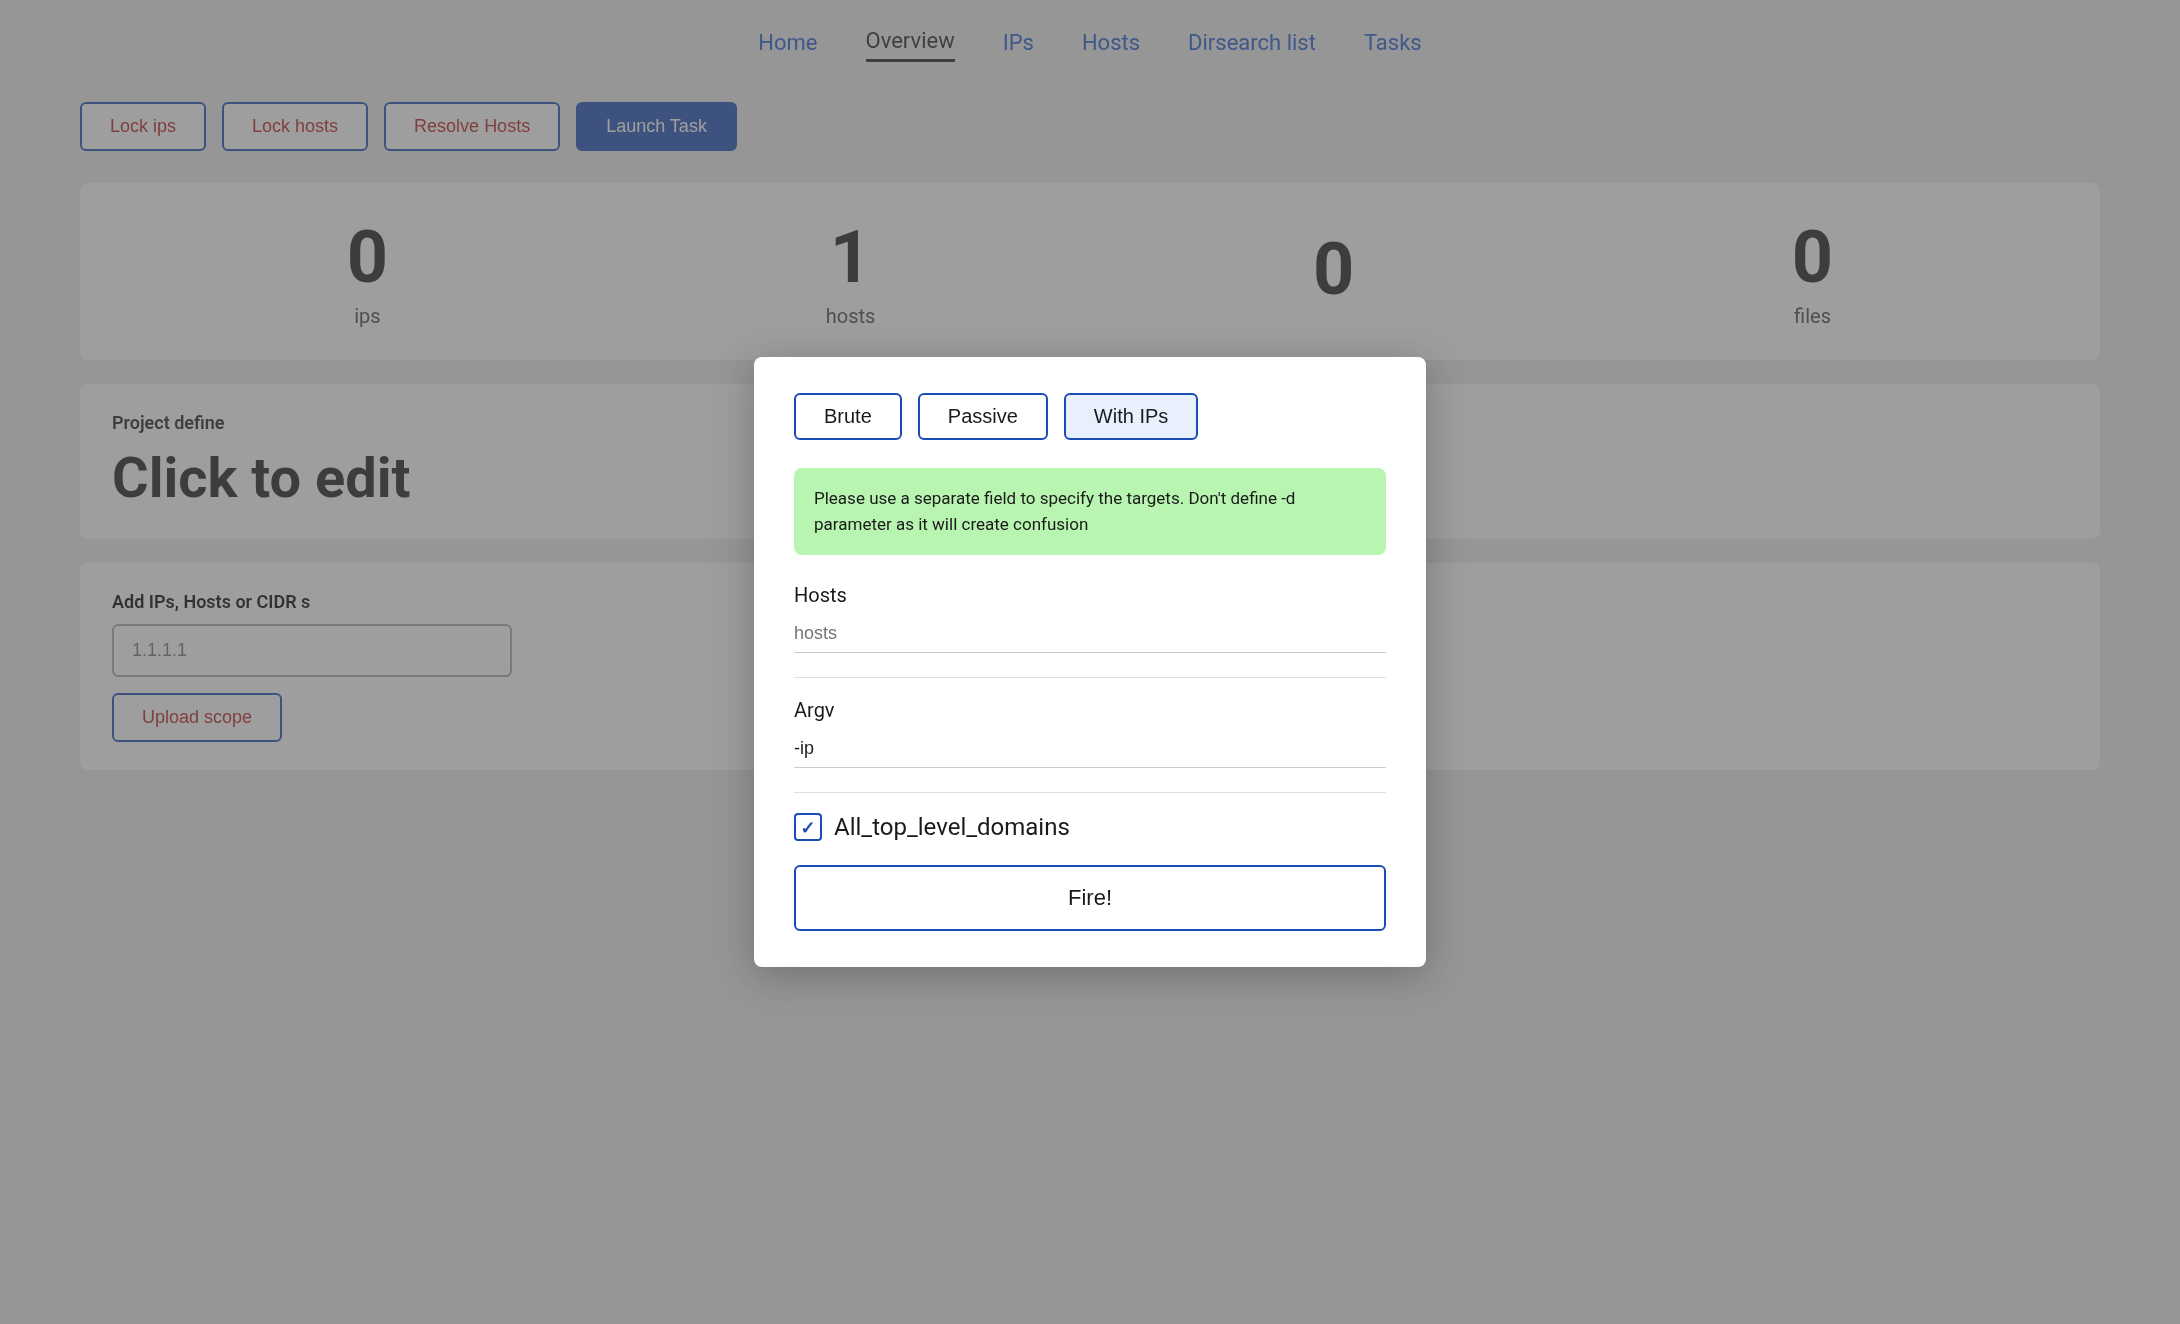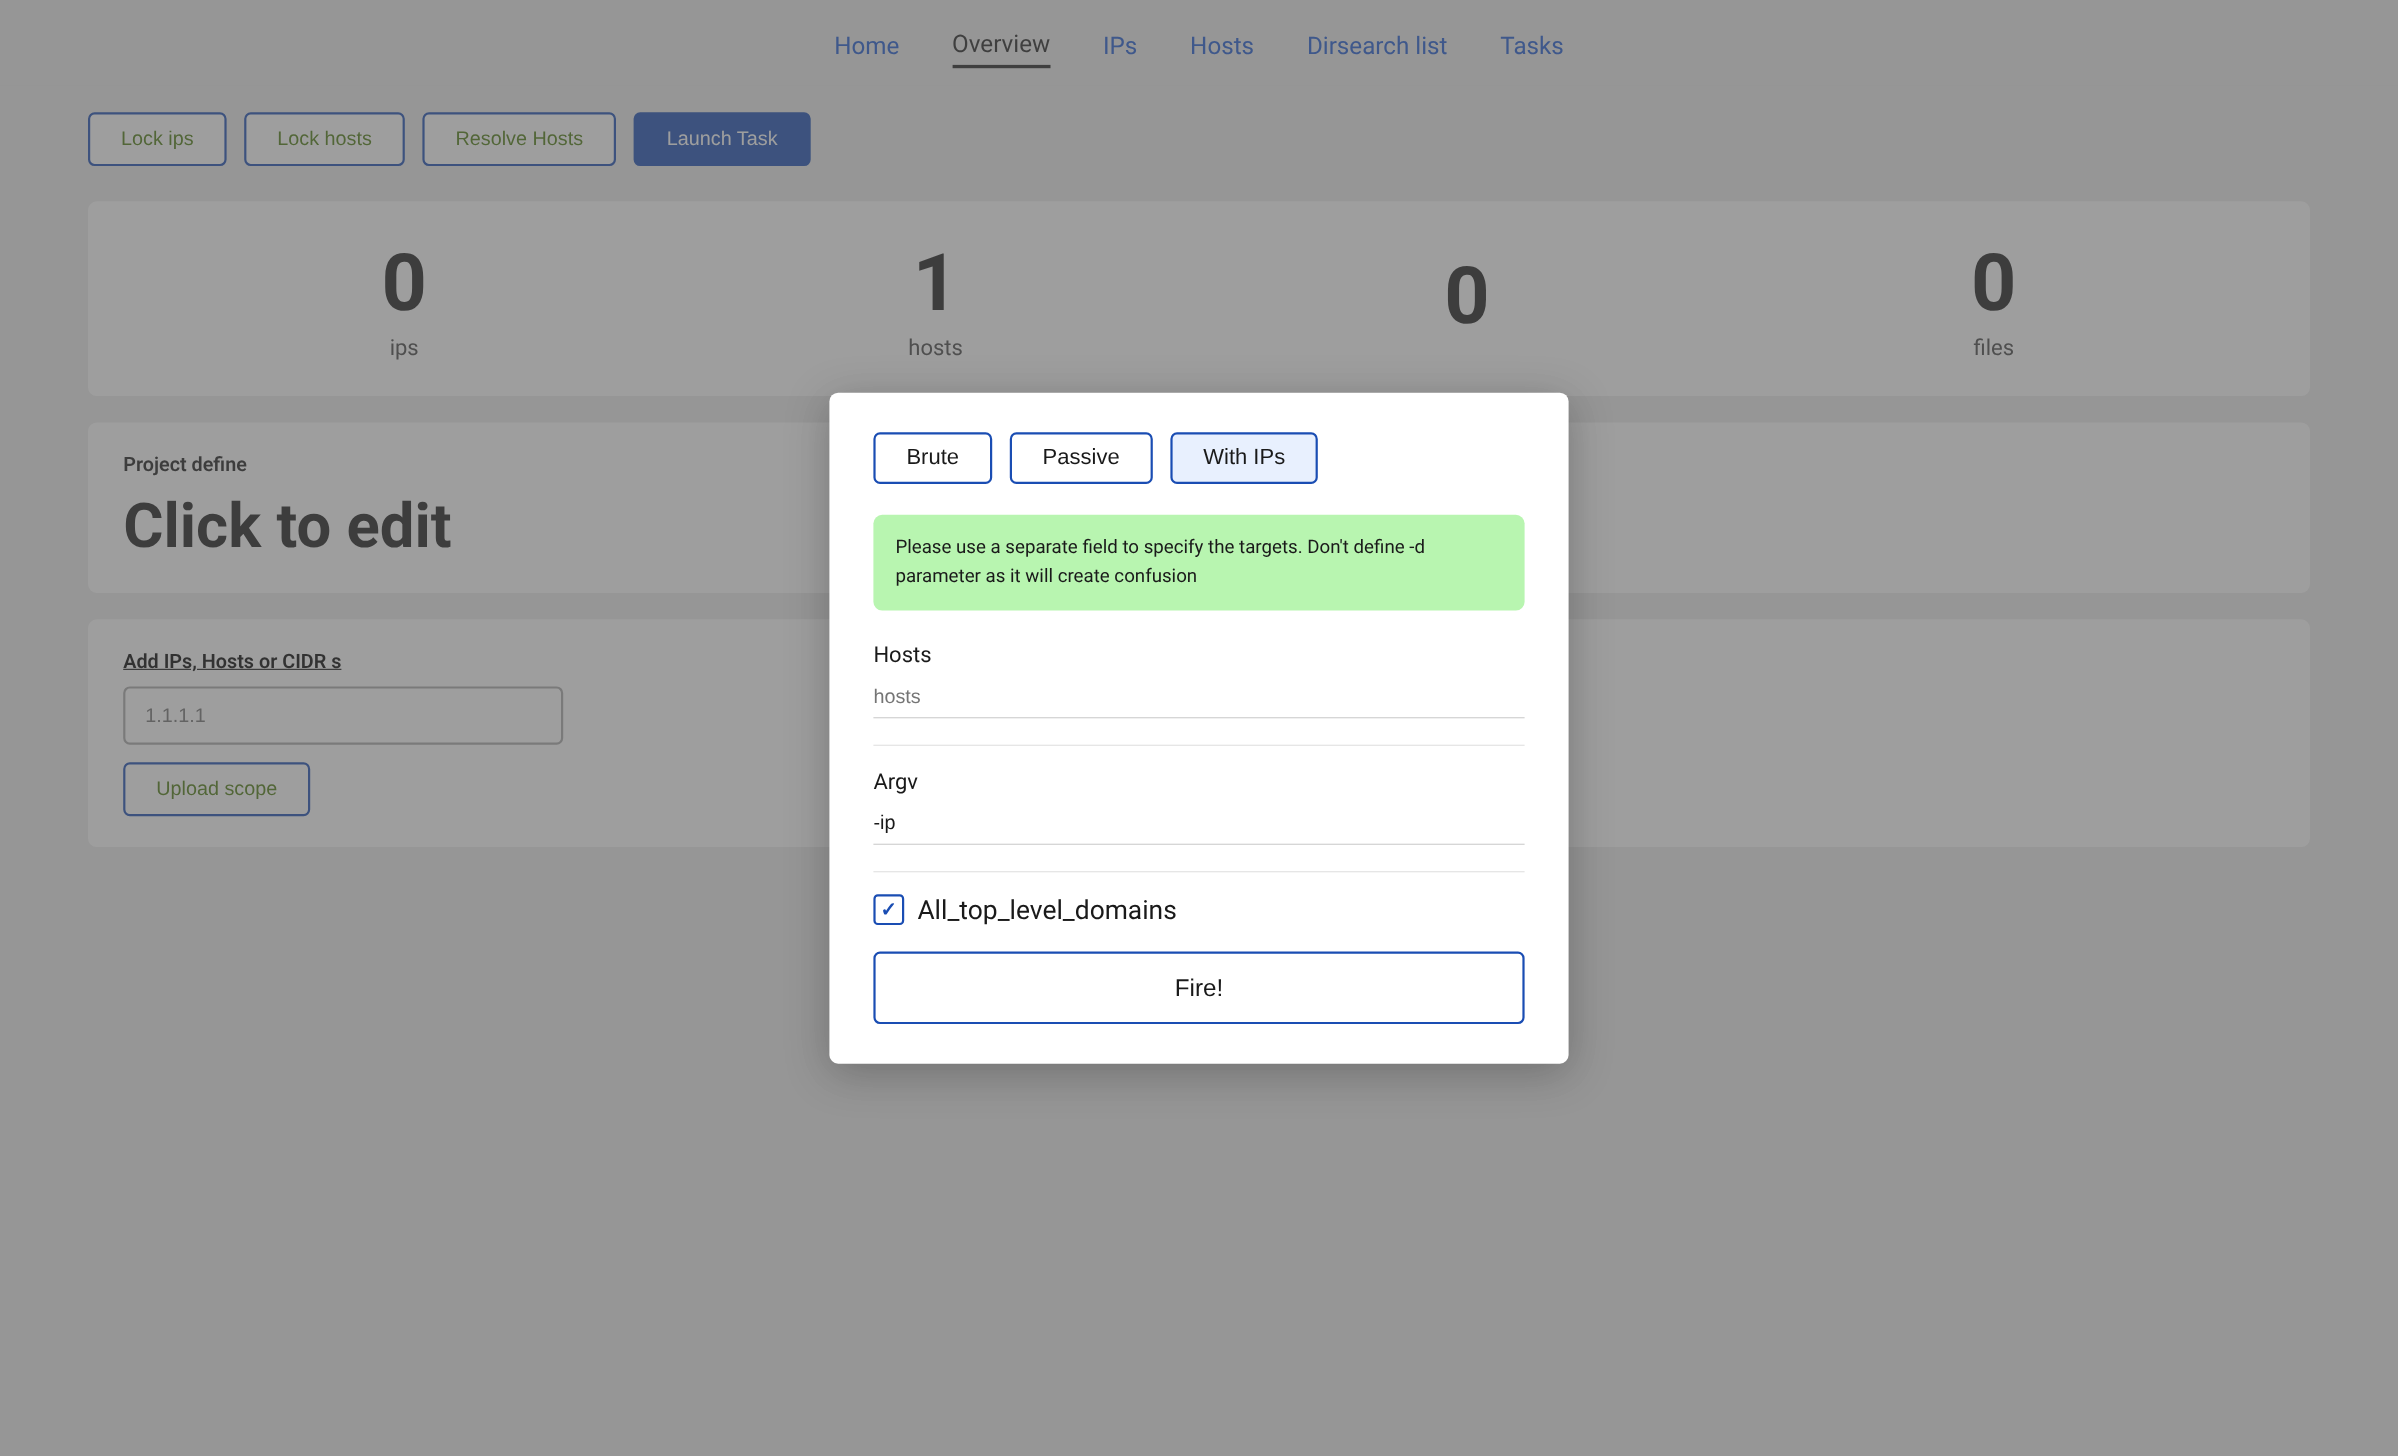--- a/index.html
+++ b/index.html
@@ -39,21 +39,21 @@
     .action-bar {
       display: flex;
       gap: 16px;
       margin-bottom: 32px;
     }
 
     .btn-outline {
       padding: 12px 28px;
       border: 2px solid #1a4db3;
       background: white;
-      color: #4d7c0f;
+      color: #b91c1c;
       font-size: 18px;
       border-radius: 6px;
       cursor: pointer;
     }
 
     .btn-solid {
       padding: 12px 28px;
       border: 2px solid #1a4db3;
       background: #1a4db3;
       color: white;
@@ -111,21 +111,20 @@
     .add-card {
       background: white;
       border-radius: 8px;
       padding: 28px 32px;
     }
 
     .add-label {
       font-size: 18px;
       font-weight: 600;
       margin-bottom: 12px;
-      text-decoration: underline;
     }
 
     .add-input {
       border: 2px solid #aaa;
       border-radius: 6px;
       padding: 14px 18px;
       font-size: 18px;
       width: 400px;
       color: #7f1d1d;
       margin-bottom: 16px;

